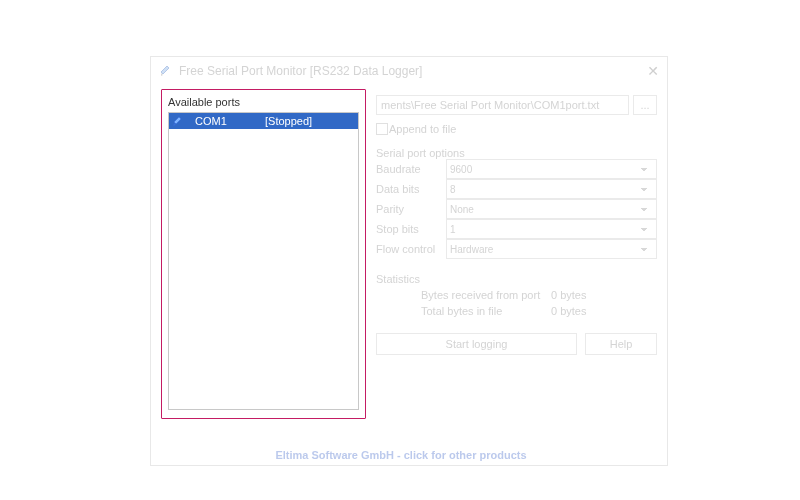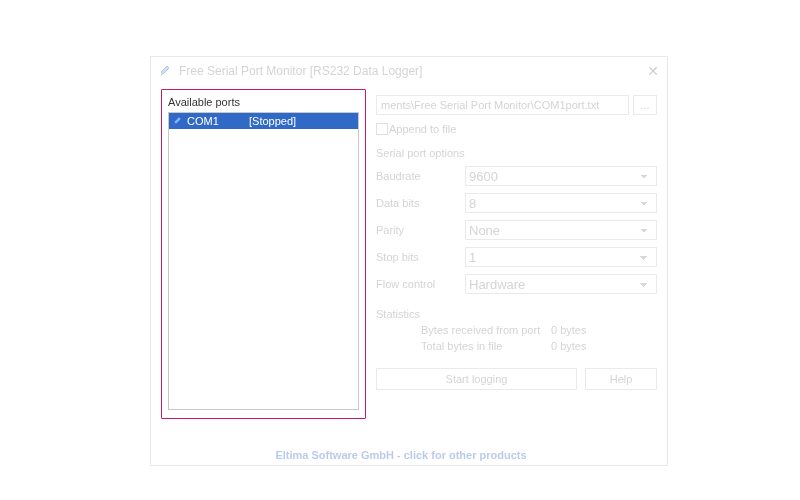--- a/index.html
+++ b/index.html
@@ -72,21 +72,21 @@
     background: #fff;
     overflow: hidden;
   }
   .port-row {
     display: flex;
     align-items: center;
     background: #3169c6;
     color: #fff;
     height: 16px;
     padding: 8px 2px;
-    gap: 2px;
+    gap: 10px;
     font-size: 11px;
     cursor: pointer;
   }
   .port-row .port-icon {
     width: 14px; height: 14px; display:inline-flex; align-items:center; justify-content:center;
   }
   .port-row .port-name { min-width: 42px; }
   .port-row .port-status { margin-left: 18px; }
 
   
@@ -99,24 +99,24 @@
     flex: 1; height: 20px; padding: 0 4px; font-size: 11px;
   }
   .path-row button.browse {
     width: 24px; height: 20px; font-size: 11px; cursor:pointer;
   }
   .check-row { margin-top: 8px; display:flex; gap:1px; }
   .check-row input[type="checkbox"] {
     width: 12px; height: 12px; border:1px solid #e0e0e0; appearance:none; background:#fff;
   }
   .section-label { margin-top: 12px; }
-  .form-row { display:flex; align-items:center; margin-top:7px; gap:23px; }
+  .form-row { display:flex; align-items:center; margin-top:0; gap:4px; }
   .form-row > span:first-child { width: 66px; }
   .form-row select {
-    flex:1; height:20px; font-size:13px; padding:0 3px;
+    flex:1; height:20px; font-size:10px; padding:0 3px;
     appearance:none;
     background-image: linear-gradient(45deg, transparent 50%, #d8d8d8 50%), linear-gradient(135deg, #d8d8d8 50%, transparent 50%);
     background-position: calc(100% - 12px) 8px, calc(100% - 8px) 8px;
     background-size: 4px 4px, 4px 4px;
     background-repeat: no-repeat;
   }
   .stats { margin-top: 14px; }
   .stats-row { display:flex; margin-top:4px;margin-left:45px; }
   .stats-row > span:first-child { width: 130px; }
   .btn-row { display:flex; gap:8px; margin-top:16px;border-radius:6px; }

